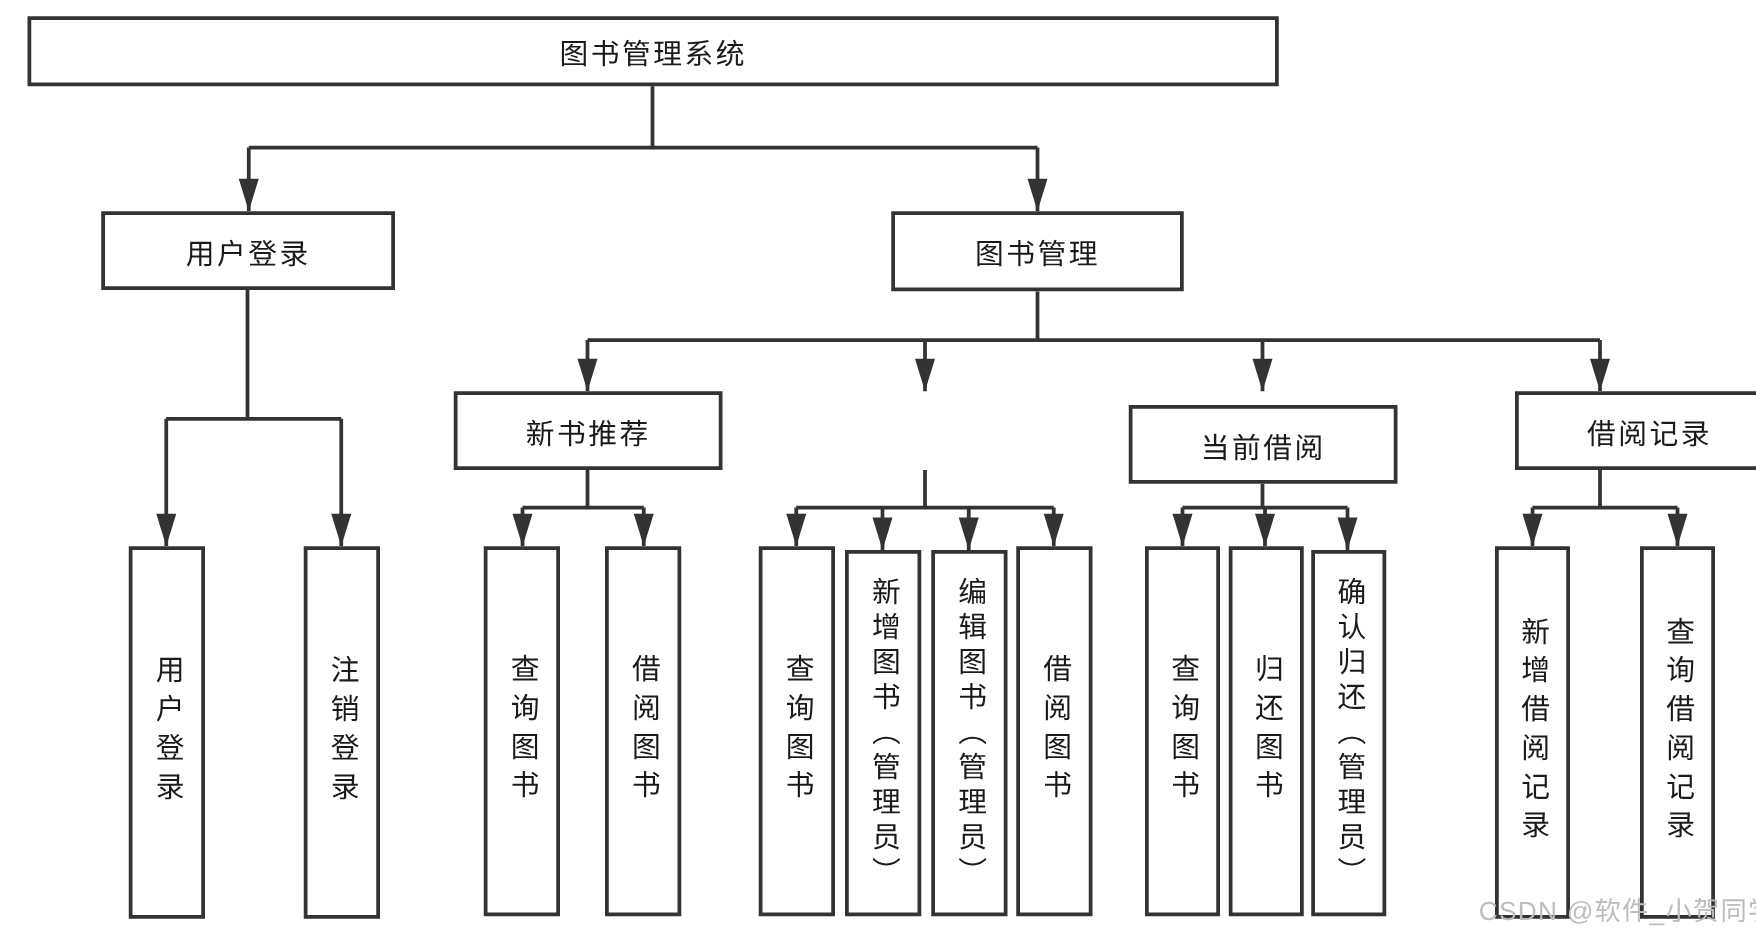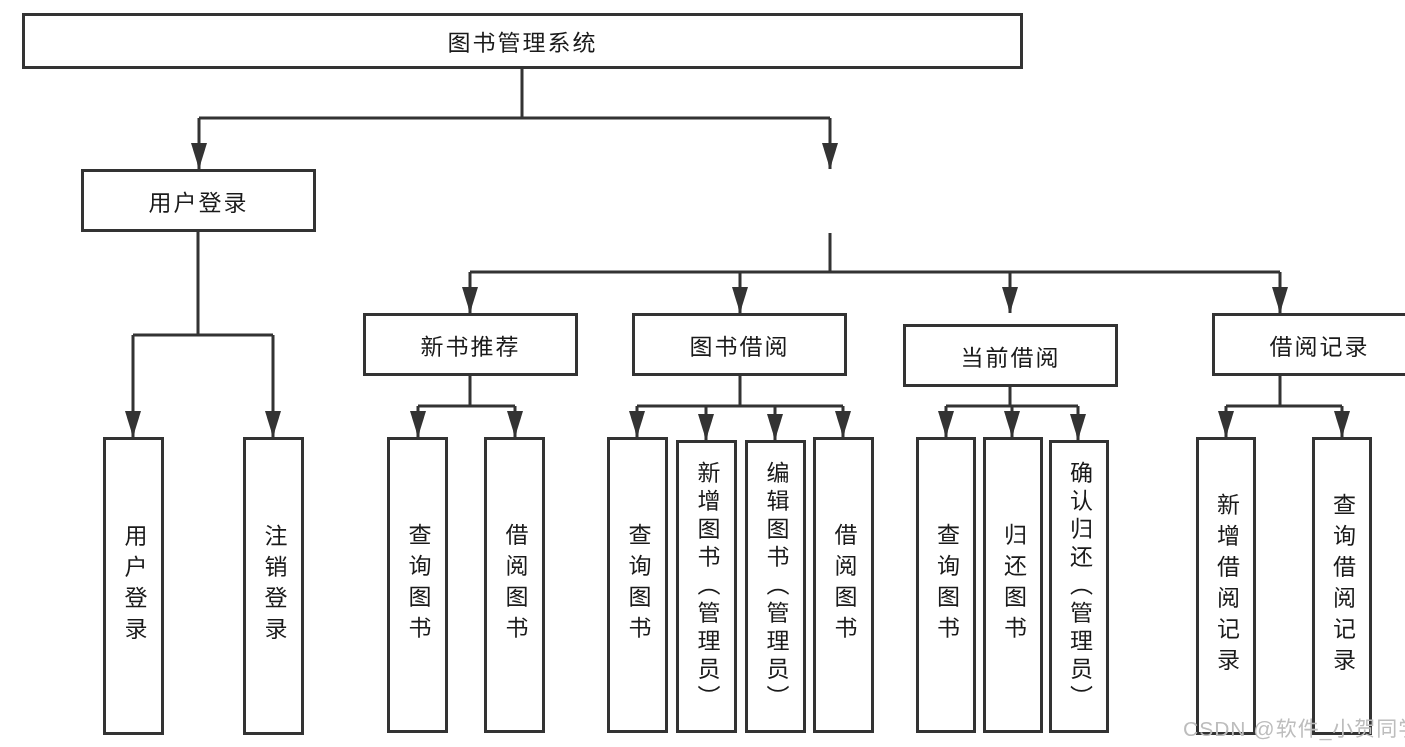--- a/index.html
+++ b/index.html
@@ -91,26 +91,26 @@
     </g>
   </svg>
 
   <div class="node" style="left:22px; top:13px; width:1001px; height:56px;">
     <span class="hlabel">图书管理系统</span>
   </div>
 
   <div class="node" style="left:81px; top:169px; width:235px; height:63px;">
     <span class="hlabel">用户登录</span>
   </div>
+  <div class="node" style="left:713px; top:169px; width:234px; height:64px;">
+    <span class="hlabel">图书管理</span>
+  </div>
 
   <div class="node" style="left:363px; top:313px; width:215px; height:63px;">
     <span class="hlabel">新书推荐</span>
-  </div>
-  <div class="node" style="left:632px; top:313px; width:215px; height:63px;">
-    <span class="hlabel">图书借阅</span>
   </div>
   <div class="node" style="left:903px; top:324px; width:215px; height:63px;">
     <span class="hlabel">当前借阅</span>
   </div>
   <div class="node" style="left:1172px; top:313px; width:215px; height:63px;margin-left:40px;">
     <span class="hlabel">借阅记录</span>
   </div>
 
   <div class="node" style="left:103px; top:437px; width:61px; height:298px;">
     <span class="vlabel">用户登录</span>

